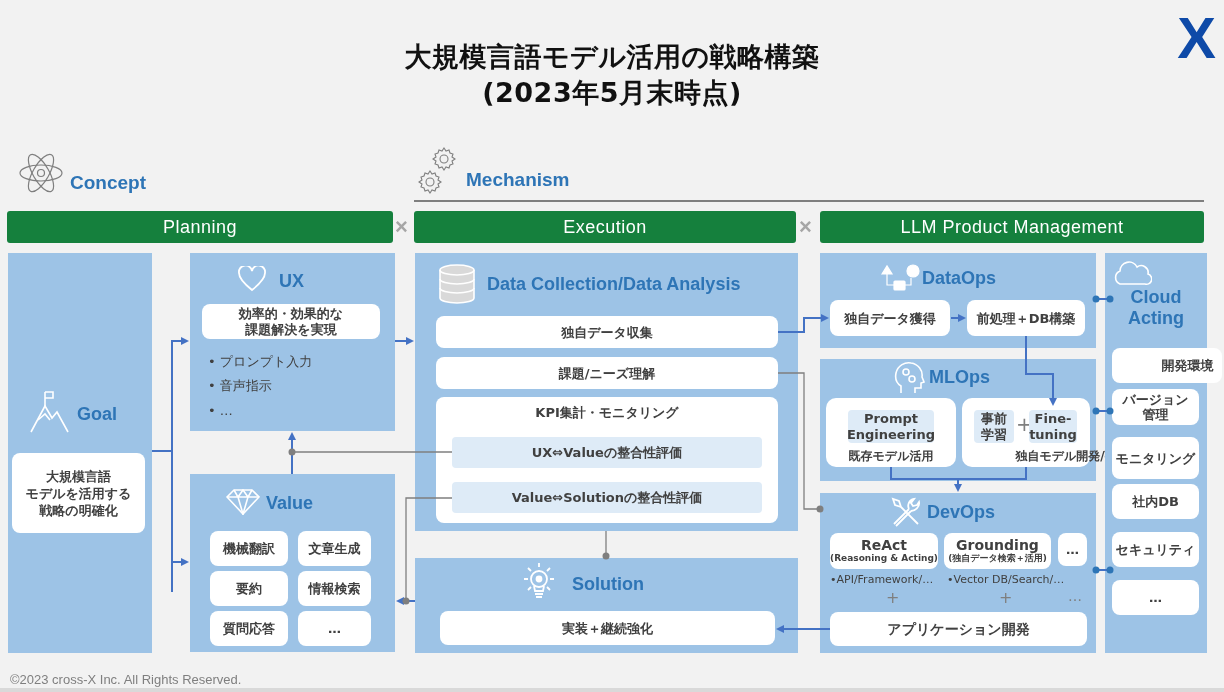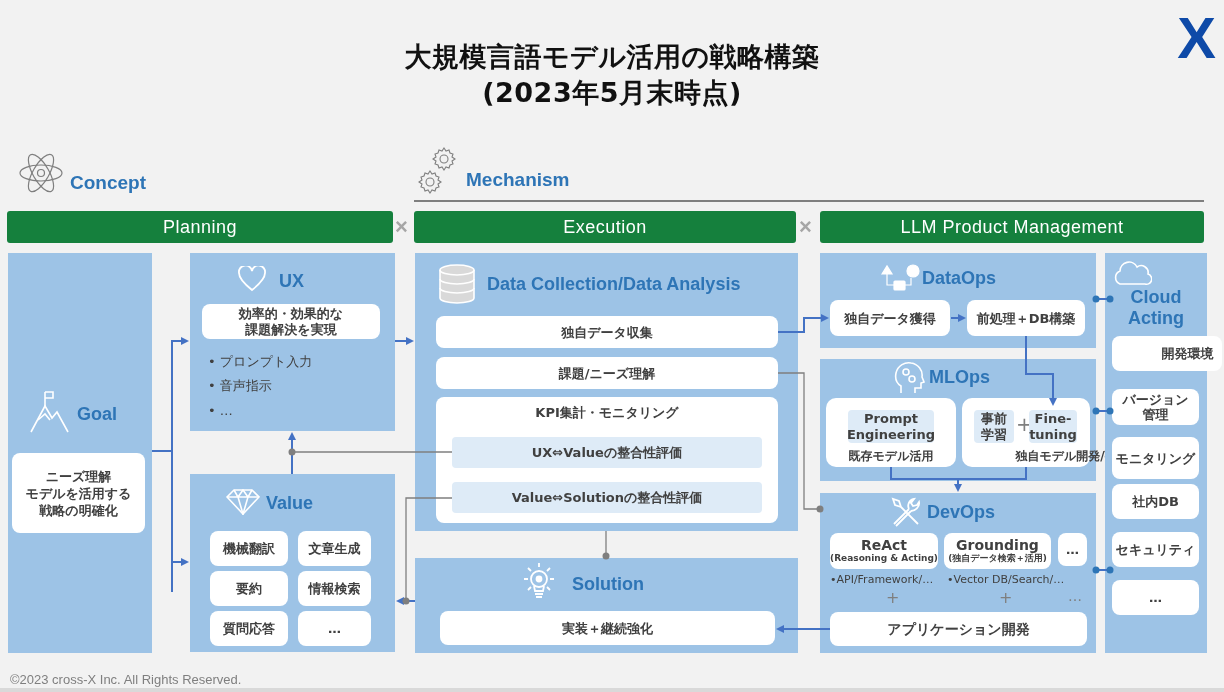--- a/index.html
+++ b/index.html
@@ -69,21 +69,21 @@
     <g fill="none" stroke="#fff" stroke-width="1.6">
       <path d="M15 2 v14"></path>
       <path d="M15 2 h8 v6 h-8"></path>
       <path d="M1 42 L15 16 L22 28 L27 22 L38 42"></path>
       <path d="M8 30 L15 24 L20 30"></path>
     </g>
   </svg>
 </div>
 <div class="abs ptitle" style="left:77px; top:404px;">Goal</div>
 <div class="abs wbox" style="left:12px; top:453px; width:133px; height:80px;">
-  <span>ニーズ理解</span>
+  <span>大規模言語</span>
   <span>モデルを活用する</span>
   <span>戦略の明確化</span>
 </div>
 
 <div class="abs panel" style="left:190px; top:253px; width:205px; height:178px;"></div>
 <div class="abs icon" style="left:238px; top:266px;">
   <svg width="28" height="26" viewBox="0 0 28 26">
     <path d="M14 24 C4 16 1 11 1 7 A6 6 0 0 1 14 5 A6 6 0 0 1 27 7 C27 11 24 16 14 24 Z" fill="none" stroke="#fff" stroke-width="1.8"></path>
   </svg>
 </div>
@@ -221,21 +221,21 @@
 <div class="abs panel" style="left:1105px; top:253px; width:102px; height:400px;"></div>
 <div class="abs icon" style="left:1112px; top:260px;">
   <svg width="40" height="26" viewBox="0 0 40 26">
     <path d="M8 24 A7 7 0 0 1 8 11 A9 9 0 0 1 25 7 A7 7 0 0 1 36 14 A5 5 0 0 1 33 24 Z" fill="none" stroke="#fff" stroke-width="1.6"></path>
   </svg>
 </div>
 <div class="abs ptitle" style="left:1105px; top:287px; width:102px; justify-content:center; flex-direction:column; line-height:21px;">
   <span>Cloud</span>
   <span>Acting</span>
 </div>
-<div class="abs wbox" style="left:1112px; top:336px; width:110px; height:35px;padding-left:41px;">開発環境</div>
+<div class="abs wbox" style="left:1112px; top:348px; width:110px; height:35px;padding-left:41px;">開発環境</div>
 <div class="abs wbox" style="left:1112px; top:389px; width:87px; height:36px; line-height:15px;">
   <span>バージョン</span>
   <span>管理</span>
 </div>
 <div class="abs wbox" style="left:1112px; top:437px; width:87px; height:42px;">モニタリング</div>
 <div class="abs wbox" style="left:1112px; top:484px; width:87px; height:35px;">社内DB</div>
 <div class="abs wbox" style="left:1112px; top:532px; width:87px; height:35px;">セキュリティ</div>
 <div class="abs wbox" style="left:1112px; top:580px; width:87px; height:35px;">…</div>
 
 <svg class="lines" width="1224" height="692" viewBox="0 0 1224 692">

